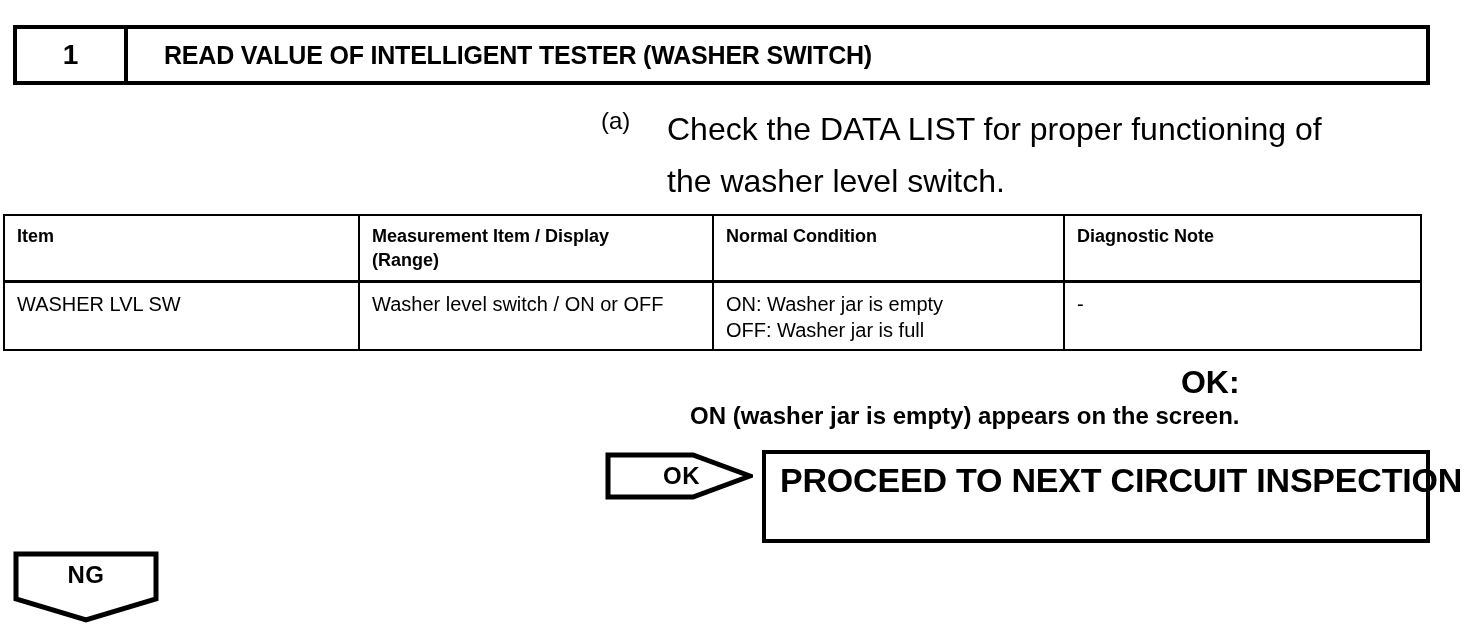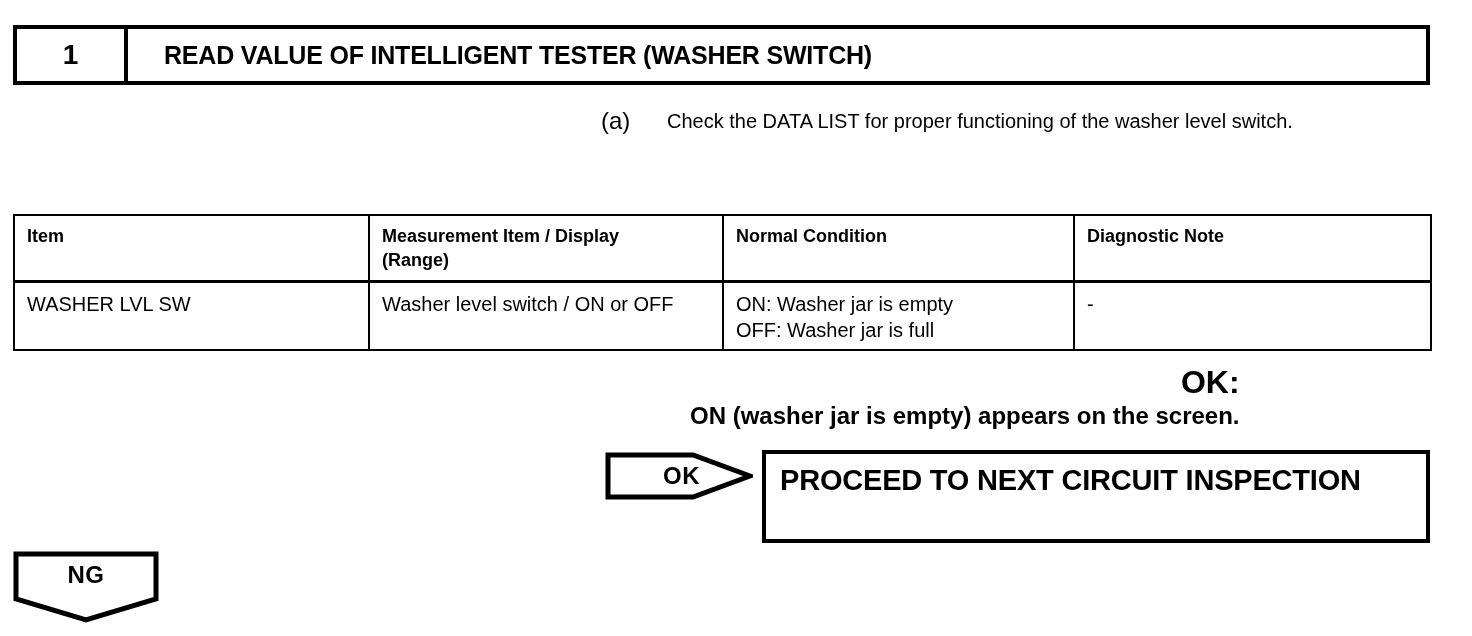--- a/index.html
+++ b/index.html
@@ -64,40 +64,40 @@
     display: flex;
     align-items: flex-start;
   }
   .instruction-label {
     flex: 0 0 66px;
     font-size: 24px;
     line-height: 36px;
   }
   .instruction-text {
     flex: 1 1 auto;
-    font-size: 20px;
-    line-height: 36px;
+    font-size: 32px;
+    line-height: 52px;
     max-width: 690px;
   }
 
   
   .ecu-title {
     position: absolute;
     left: 13px;
     top: 178px;
     font-size: 25px;
     font-weight: bold;
     letter-spacing: -0.2px;
     white-space: nowrap;
   }
 
   
   .datalist {
     position: absolute;
-    left: 13px;
+    left: 3px;
     top: 214px;
     width: 1417px;
     border-collapse: collapse;
     table-layout: fixed;
     border: 2px solid #000;
     padding-left: 16px;
   }
   .datalist col.c1 { width: 355px; }
   .datalist col.c2 { width: 354px; }
   .datalist col.c3 { width: 351px; }
@@ -175,21 +175,21 @@
     left: 762px;
     top: 450px;
     width: 668px;
     height: 93px;
     border: 4px solid #000;
     box-sizing: border-box;
     padding: 9px 0 0 14px;
   }
   .result-line {
     display: block;
-    font-size: 29px;
+    font-size: 34px;
     font-weight: bold;
     line-height: 34px;
     letter-spacing: -0.2px;
     white-space: nowrap;
   }
 
   
   .ng-flag {
     position: absolute;
     left: 13px;

